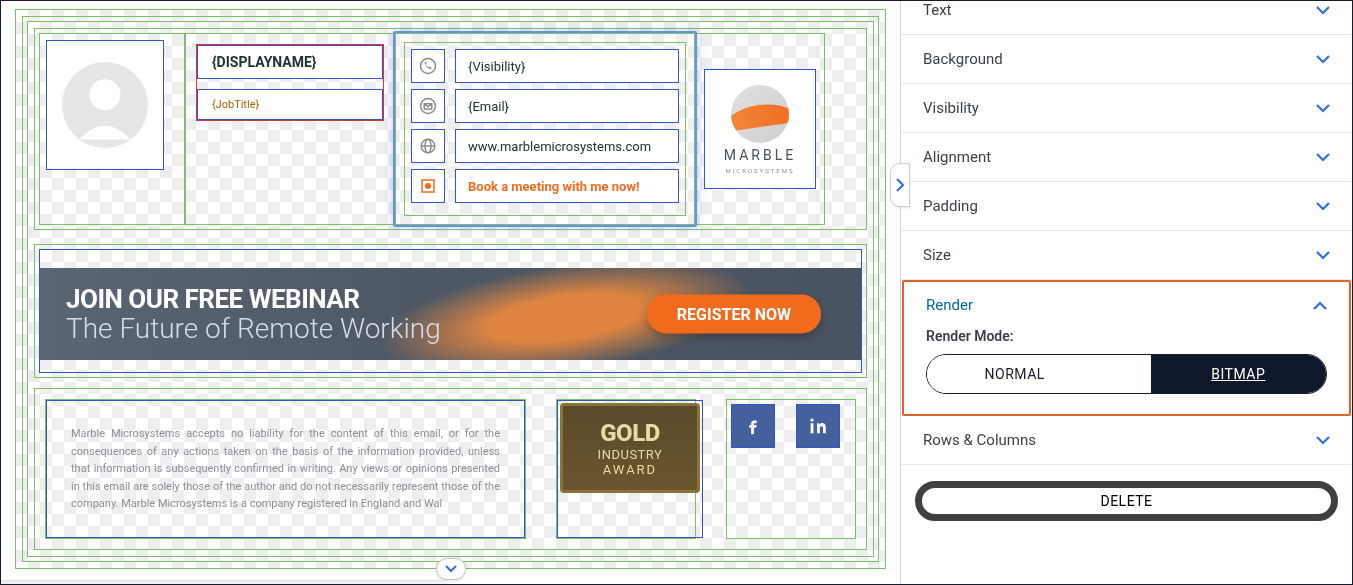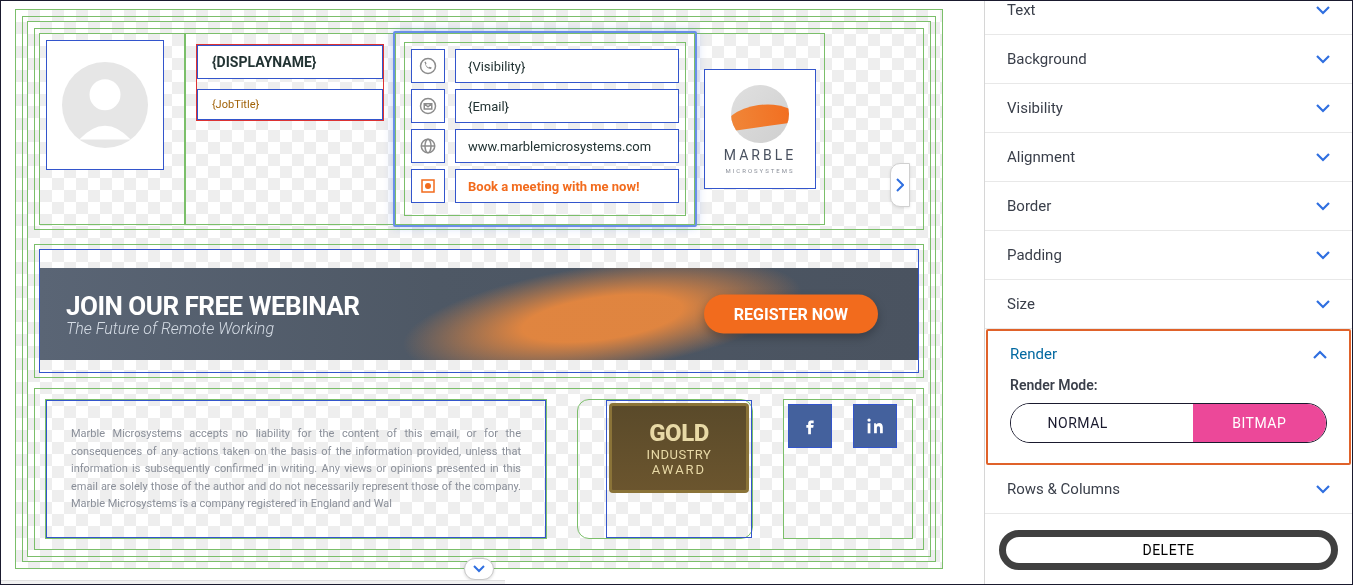--- a/index.html
+++ b/index.html
@@ -37,51 +37,51 @@
 .logo-box { width: 112px; height: 120px; border: 1px solid #3355cc; display: flex; flex-direction: column; align-items: center; justify-content: center; gap: 4px; background: #fff; }
 .logo-mark { width: 58px; height: 58px; border-radius: 50%; background: linear-gradient(135deg,#e0e0e0 0%,#cfcfcf 100%); position: relative; overflow: hidden; }
 .logo-mark::before { content:""; position:absolute; inset:20px -10px auto -10px; height:22px; background: linear-gradient(90deg,#f08a3c,#f26b1d); border-radius: 50% 50% 0 0 / 100% 100% 0 0; transform: rotate(-8deg); }
 .logo-text { font-size: 14px; font-weight: 400; letter-spacing: 3px; color: #4a5260; }
 .logo-sub { font-size: 6px; letter-spacing: 2px; color: #8a8f99; }
 
 .banner { margin: 18px 0 12px; height: 92px; background: linear-gradient(90deg,#5a6575 0%,#4e5865 45%,#4a5360 100%); position: relative; overflow: hidden; display: flex; align-items: center; padding: 0 26px; }
 .banner::before { content:""; position:absolute; right:0; top:-40px; width:60%; height:180%; background: radial-gradient(ellipse at 40% 50%, #f08a3c 0%, #f08a3c 18%, transparent 45%); transform: rotate(-8deg); opacity: .9; }
 .banner-txt { position: relative; z-index: 2; color: #fff; }
 .banner-h { font-size: 26px; font-weight: 700; letter-spacing: -.5px; }
-.banner-s { font-size: 16px; font-weight: 300; color: #d6dde6; margin-top: -2px; font-style: italic; }
+.banner-s { font-size: 28px; font-weight: 300; color: #d6dde6; margin-top: -2px; }
 .banner-btn { position: absolute; right: 40px; top: 50%; transform: translateY(-50%); z-index: 3; background: #f26b1d; color: #fff; border-radius: 20px; padding: 10px 30px; font-weight: 700; font-size: 16px; box-shadow: 0 4px 10px rgba(0,0,0,.25); }
 
 .footer-row { display: flex; gap: 30px; padding: 6px; }
 .disclaimer { flex: 1; font-size: 11px; color: #8a8f99; line-height: 1.6; text-align: justify; padding: 24px; }
-.award { width: 176px; display: flex; justify-content: flex-end; border-radius: 12px; }
+.award { width: 140px; display: flex; justify-content: flex-start; }
 .award-badge { width: 140px; height: 90px; background: linear-gradient(180deg,#5a4a2a 0%,#6b552e 100%); border: 3px solid #8a7338; border-radius: 4px; display: flex; flex-direction: column; align-items: center; justify-content: center; }
 .award-g { font-size: 24px; font-weight: 800; color: #e8d9a6; letter-spacing: -.5px; }
 .award-i { font-size: 13px; color: #e8d9a6; letter-spacing: .5px; }
 .award-a { font-size: 13px; color: #e8d9a6; letter-spacing: 2px; }
 .socials { width: 130px; display: grid; grid-template-columns: 1fr 1fr; gap: 10px; padding: 4px; }
 .soc { width: 44px; height: 44px; background: #44619d; border: 1px solid #3355cc; display: flex; align-items: center; justify-content: center; color: #fff; }
 
 
 .scroll-pill { position: absolute; left: 50%; bottom: 4px; transform: translateX(-50%); width: 30px; height: 22px; background: #fff; border: 1px solid #c9c9c9; border-radius: 12px; display: flex; align-items: center; justify-content: center; color: #3a6fe0; box-shadow: 0 1px 3px rgba(0,0,0,.15); }
 
 
-.side { width: 368px; border-left: 1px solid #d6d6d6; background: #fff; overflow-y: auto; position: relative; padding-bottom: 24px; margin-left: 27px; }
+.side { width: 452px; border-left: 1px solid #d6d6d6; background: #fff; overflow-y: auto; position: relative; padding-bottom: 24px; }
 .side::-webkit-scrollbar { width: 10px; }
 .side::-webkit-scrollbar-thumb { background: #c7c7c7; border-radius: 5px; }
 .acc-item { border-bottom: 1px solid #e8e8e8; padding: 15px 22px; display: flex; justify-content: space-between; align-items: center; cursor: pointer; font-size: 15px; color: #3a3f4a; }
 .acc-item.cut { padding-top: 0; }
 .chev { color: #2f6fe0; }
 .render-sec { border: 2px solid #e0622a; border-radius: 2px; margin: 0 1px; }
 .render-head { padding: 14px 22px; display: flex; justify-content: space-between; align-items: center; font-size: 15px; color: #0369a1; }
 .render-body { padding: 0 22px 20px; }
 .render-label { font-size: 14px; font-weight: 600; color: #3a3f4a; margin-bottom: 10px; }
 .seg { display: flex; border: 1px solid #1a1a2e; border-radius: 22px; overflow: hidden; height: 40px; gap: 48px; }
 .seg-btn { flex: 1; display: flex; align-items: center; justify-content: center; font-size: 14px; letter-spacing: .5px; cursor: pointer; }
 .seg-btn.normal { background: #fff; color: #1a1a2e; }
-.seg-btn.bitmap { background: #ec4899; color: #fff; }
+.seg-btn.bitmap { background: #0f172a; color: #fff; text-decoration: underline; }
 .delete-btn { margin: 16px 14px 0; border: 7px solid #404040; border-radius: 22px; height: 40px; display: flex; align-items: center; justify-content: center; font-size: 14px; letter-spacing: .5px; cursor: pointer; }
 
 
 .collapse-handle { position: absolute; right: 452px; top: 162px; transform: translateX(50%); width: 20px; height: 44px; background: #fff; border: 1px solid #d0d0d0; border-radius: 10px 0 0 10px; display: flex; align-items: center; justify-content: center; color: #2f6fe0; z-index: 20; box-shadow: 0 1px 3px rgba(0,0,0,.1); }
 
 svg { display: block; }
 .bottom-bar { position: absolute; left: 0; right: 452px; bottom: 0; height: 4px; background: #f1f1f1; border-top: 1px solid #e0e0e0; }
 </style>
 </head>
 <body>
@@ -247,28 +247,20 @@
     <div class="acc-item">
       <span>Visibility</span>
       <span class="chev">
           <svg width="14" height="9" viewBox="0 0 14 9">
             <path d="M1 1l6 6 6-6" fill="none" stroke="#2f6fe0" stroke-width="2.2"></path>
           </svg>
         </span>
     </div>
     <div class="acc-item">
       <span>Alignment</span>
-      <span class="chev">
-          <svg width="14" height="9" viewBox="0 0 14 9">
-            <path d="M1 1l6 6 6-6" fill="none" stroke="#2f6fe0" stroke-width="2.2"></path>
-          </svg>
-        </span>
-    </div>
-    <div class="acc-item">
-      <span>Border</span>
       <span class="chev">
           <svg width="14" height="9" viewBox="0 0 14 9">
             <path d="M1 1l6 6 6-6" fill="none" stroke="#2f6fe0" stroke-width="2.2"></path>
           </svg>
         </span>
     </div>
     <div class="acc-item">
       <span>Padding</span>
       <span class="chev">
           <svg width="14" height="9" viewBox="0 0 14 9">

